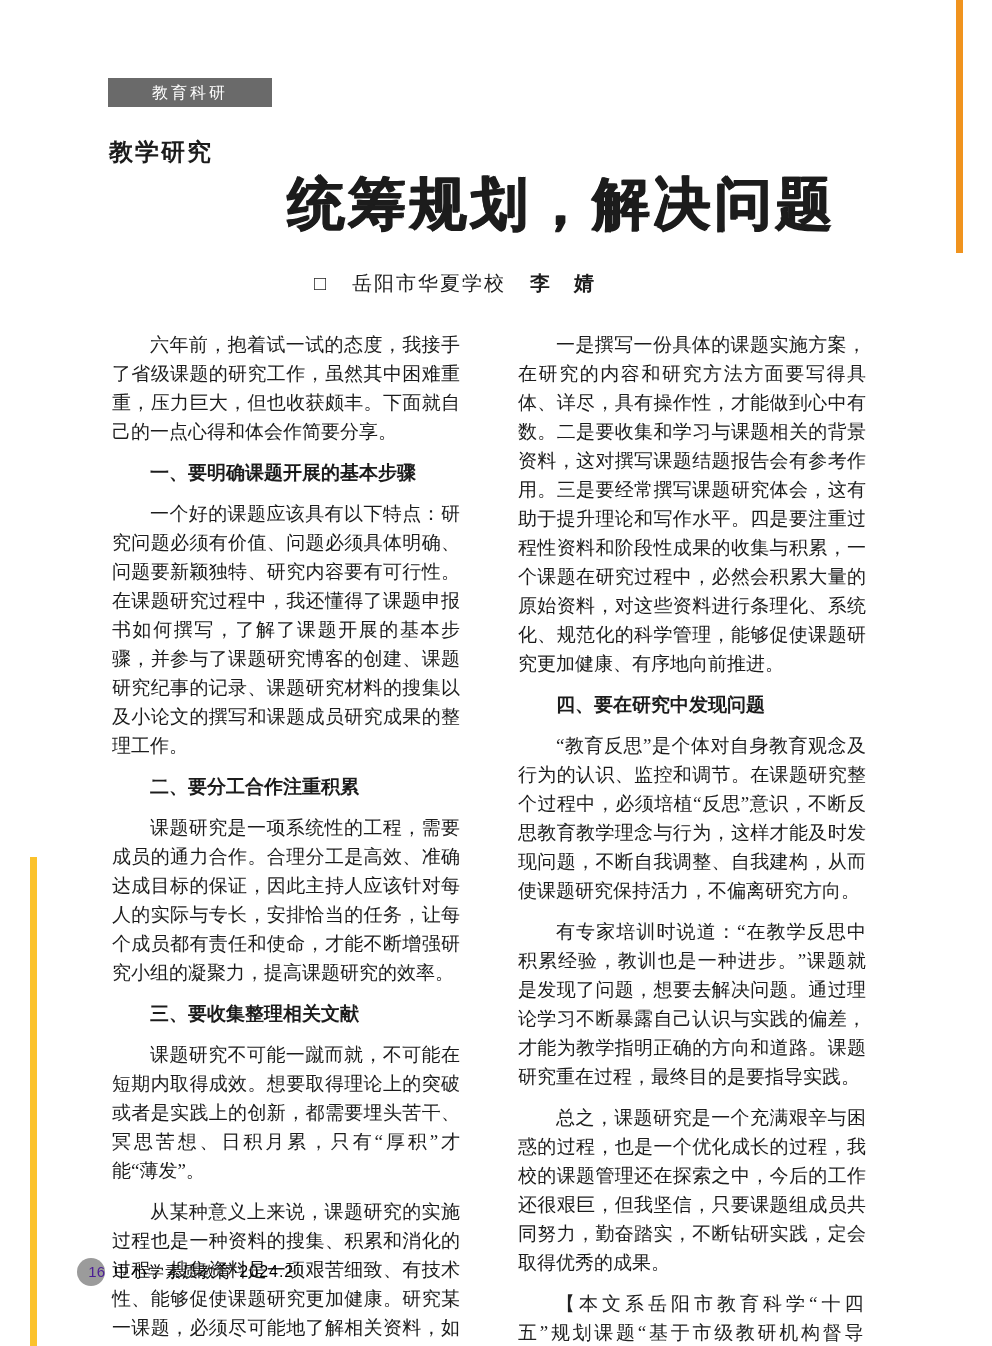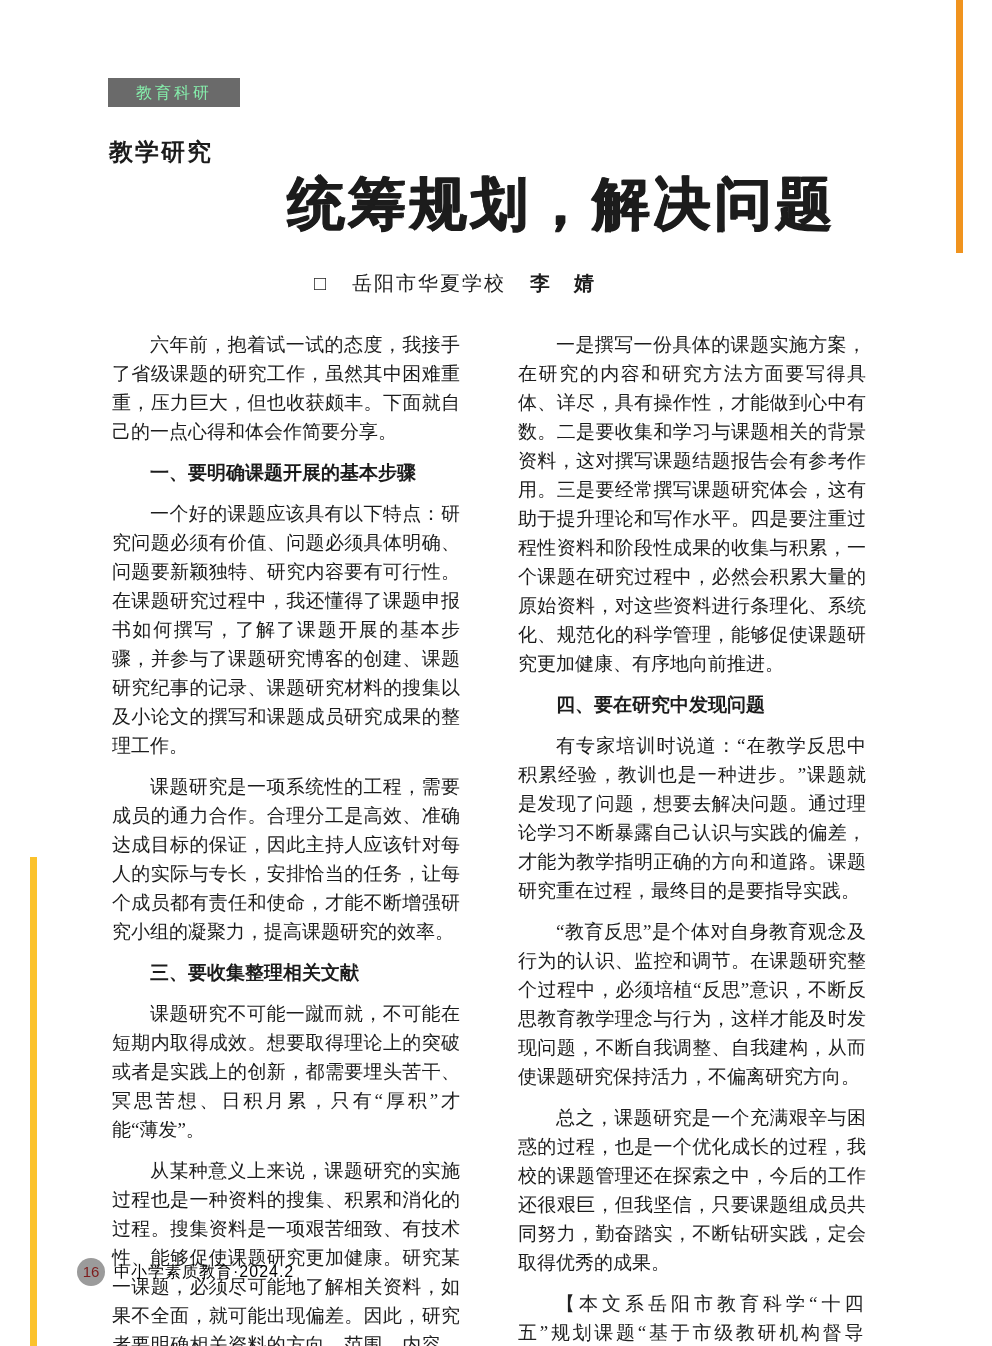--- a/index.html
+++ b/index.html
@@ -7,22 +7,22 @@
     position:relative; width:992px; height:1346px; margin:0 auto;
     background:#ffffff; overflow:hidden;
     font-family:"Liberation Serif","DejaVu Serif",serif; color:#1c1c1c;
   }
   
   .bar-right { position:absolute; right:29px; top:0; width:7px; height:253px; background:#f0931e; }
   .bar-left  { position:absolute; left:30px;  top:857px; width:7px; height:489px; background:#fbc22c; }
 
   
   .badge {
-    position:absolute; left:108px; top:78px; width:132px; height:29px;
-    background:#6a6a6a; color:#86efac;
+    position:absolute; left:108px; top:78px; width:164px; height:29px;
+    background:#6a6a6a; color:#ffffff;
     font:16px/29px "Liberation Sans", sans-serif; text-align:center; letter-spacing:3px;
   }
   .column-label {
     position:absolute; left:109px; top:136px;
     font-family:"Liberation Sans", sans-serif; font-weight:bold; font-size:24px; letter-spacing:2px;
   }
 
   
   .title-block {
     position:absolute; left:100px; top:166px; width:778px;
@@ -49,22 +49,22 @@
     display:flex; gap:34px;
   }
   .column { width:372px; font-size:19px; line-height:29px; text-align:justify; }
   .column p { margin:12px; text-indent:2em; }
   .column p.heading { font-family:"Liberation Sans", sans-serif; font-weight:bold; }
   .column p.note { letter-spacing:2.5px; color:#222; }
 
   
   .footer { position:absolute; left:77px; top:1258px; display:flex; align-items:center; gap:9px; }
   .page-number {
-    width:28px; height:28px; border-radius:50%; background:#9b9b9b; color:#7f1d1d;
-    font:15px/28px "Liberation Sans", sans-serif; text-align:center;
+    width:28px; height:28px; border-radius:50%; background:#9b9b9b; color:#4c1d95;
+    font:15px/28px "Liberation Sans", sans-serif; text-align:right;
   }
   .journal-name { font:16px "Liberation Sans", sans-serif; color:#000000; letter-spacing:1px; }
 </style>
 </head>
 <body>
 
 <div class="page">
 
   <div class="bar-right"></div>
   <div class="bar-left"></div>
@@ -79,30 +79,31 @@
 
   <div class="author-line">
     <span>□</span><span class="gap"></span><span>岳阳市华夏学校</span><span class="gap"></span><span class="author-name">李　婧</span>
   </div>
 
   <div class="body-columns">
     <div class="column">
         <p class="para">六年前，抱着试一试的态度，我接手了省级课题的研究工作，虽然其中困难重重，压力巨大，但也收获颇丰。下面就自己的一点心得和体会作简要分享。</p>
         <p class="heading">一、要明确课题开展的基本步骤</p>
         <p class="para">一个好的课题应该具有以下特点：研究问题必须有价值、问题必须具体明确、问题要新颖独特、研究内容要有可行性。在课题研究过程中，我还懂得了课题申报书如何撰写，了解了课题开展的基本步骤，并参与了课题研究博客的创建、课题研究纪事的记录、课题研究材料的搜集以及小论文的撰写和课题成员研究成果的整理工作。</p>
+        <p class="heading">二、要分工合作注重积累</p>
         <p class="para">课题研究是一项系统性的工程，需要成员的通力合作。合理分工是高效、准确达成目标的保证，因此主持人应该针对每人的实际与专长，安排恰当的任务，让每个成员都有责任和使命，才能不断增强研究小组的凝聚力，提高课题研究的效率。</p>
         <p class="heading">三、要收集整理相关文献</p>
         <p class="para">课题研究不可能一蹴而就，不可能在短期内取得成效。想要取得理论上的突破或者是实践上的创新，都需要埋头苦干、冥思苦想、日积月累，只有“厚积”才能“薄发”。</p>
         <p class="para">从某种意义上来说，课题研究的实施过程也是一种资料的搜集、积累和消化的过程。搜集资料是一项艰苦细致、有技术性、能够促使课题研究更加健康。研究某一课题，必须尽可能地了解相关资料，如果不全面，就可能出现偏差。因此，研究者要明确相关资料的方向、范围、内容，只有在大量文献资料的基础上进行阅读、归类、分析、综合、提炼，才能有所发现，有所创建。那么课题研究应该做好哪些方面材料的积累呢?</p>
       </div>
     <div class="column">
         <p class="para">一是撰写一份具体的课题实施方案，在研究的内容和研究方法方面要写得具体、详尽，具有操作性，才能做到心中有数。二是要收集和学习与课题相关的背景资料，这对撰写课题结题报告会有参考作用。三是要经常撰写课题研究体会，这有助于提升理论和写作水平。四是要注重过程性资料和阶段性成果的收集与积累，一个课题在研究过程中，必然会积累大量的原始资料，对这些资料进行条理化、系统化、规范化的科学管理，能够促使课题研究更加健康、有序地向前推进。</p>
         <p class="heading">四、要在研究中发现问题</p>
+        <p class="para">“教育反思”是个体对自身教育观念及行为的认识、监控和调节。在课题研究整个过程中，必须培植“反思”意识，不断反思教育教学理念与行为，这样才能及时发现问题，不断自我调整、自我建构，从而使课题研究保持活力，不偏离研究方向。</p>
         <p class="para">有专家培训时说道：“在教学反思中积累经验，教训也是一种进步。”课题就是发现了问题，想要去解决问题。通过理论学习不断暴露自己认识与实践的偏差，才能为教学指明正确的方向和道路。课题研究重在过程，最终目的是要指导实践。</p>
-        <p class="para">“教育反思”是个体对自身教育观念及行为的认识、监控和调节。在课题研究整个过程中，必须培植“反思”意识，不断反思教育教学理念与行为，这样才能及时发现问题，不断自我调整、自我建构，从而使课题研究保持活力，不偏离研究方向。</p>
         <p class="para">总之，课题研究是一个充满艰辛与困惑的过程，也是一个优化成长的过程，我校的课题管理还在探索之中，今后的工作还很艰巨，但我坚信，只要课题组成员共同努力，勤奋踏实，不断钻研实践，定会取得优秀的成果。</p>
         <p class="note">【本文系岳阳市教育科学“十四五”规划课题“基于市级教研机构督导的中小学教师课题研究能力提升策略研究”（课题批准号：YJK22JG17）　阶段性研究成果】</p>
       </div>
   </div>
 
   <div class="footer">
     <div class="page-number">16</div>
     <div class="journal-name">中小学素质教育·2024.2</div>
   </div>
 

